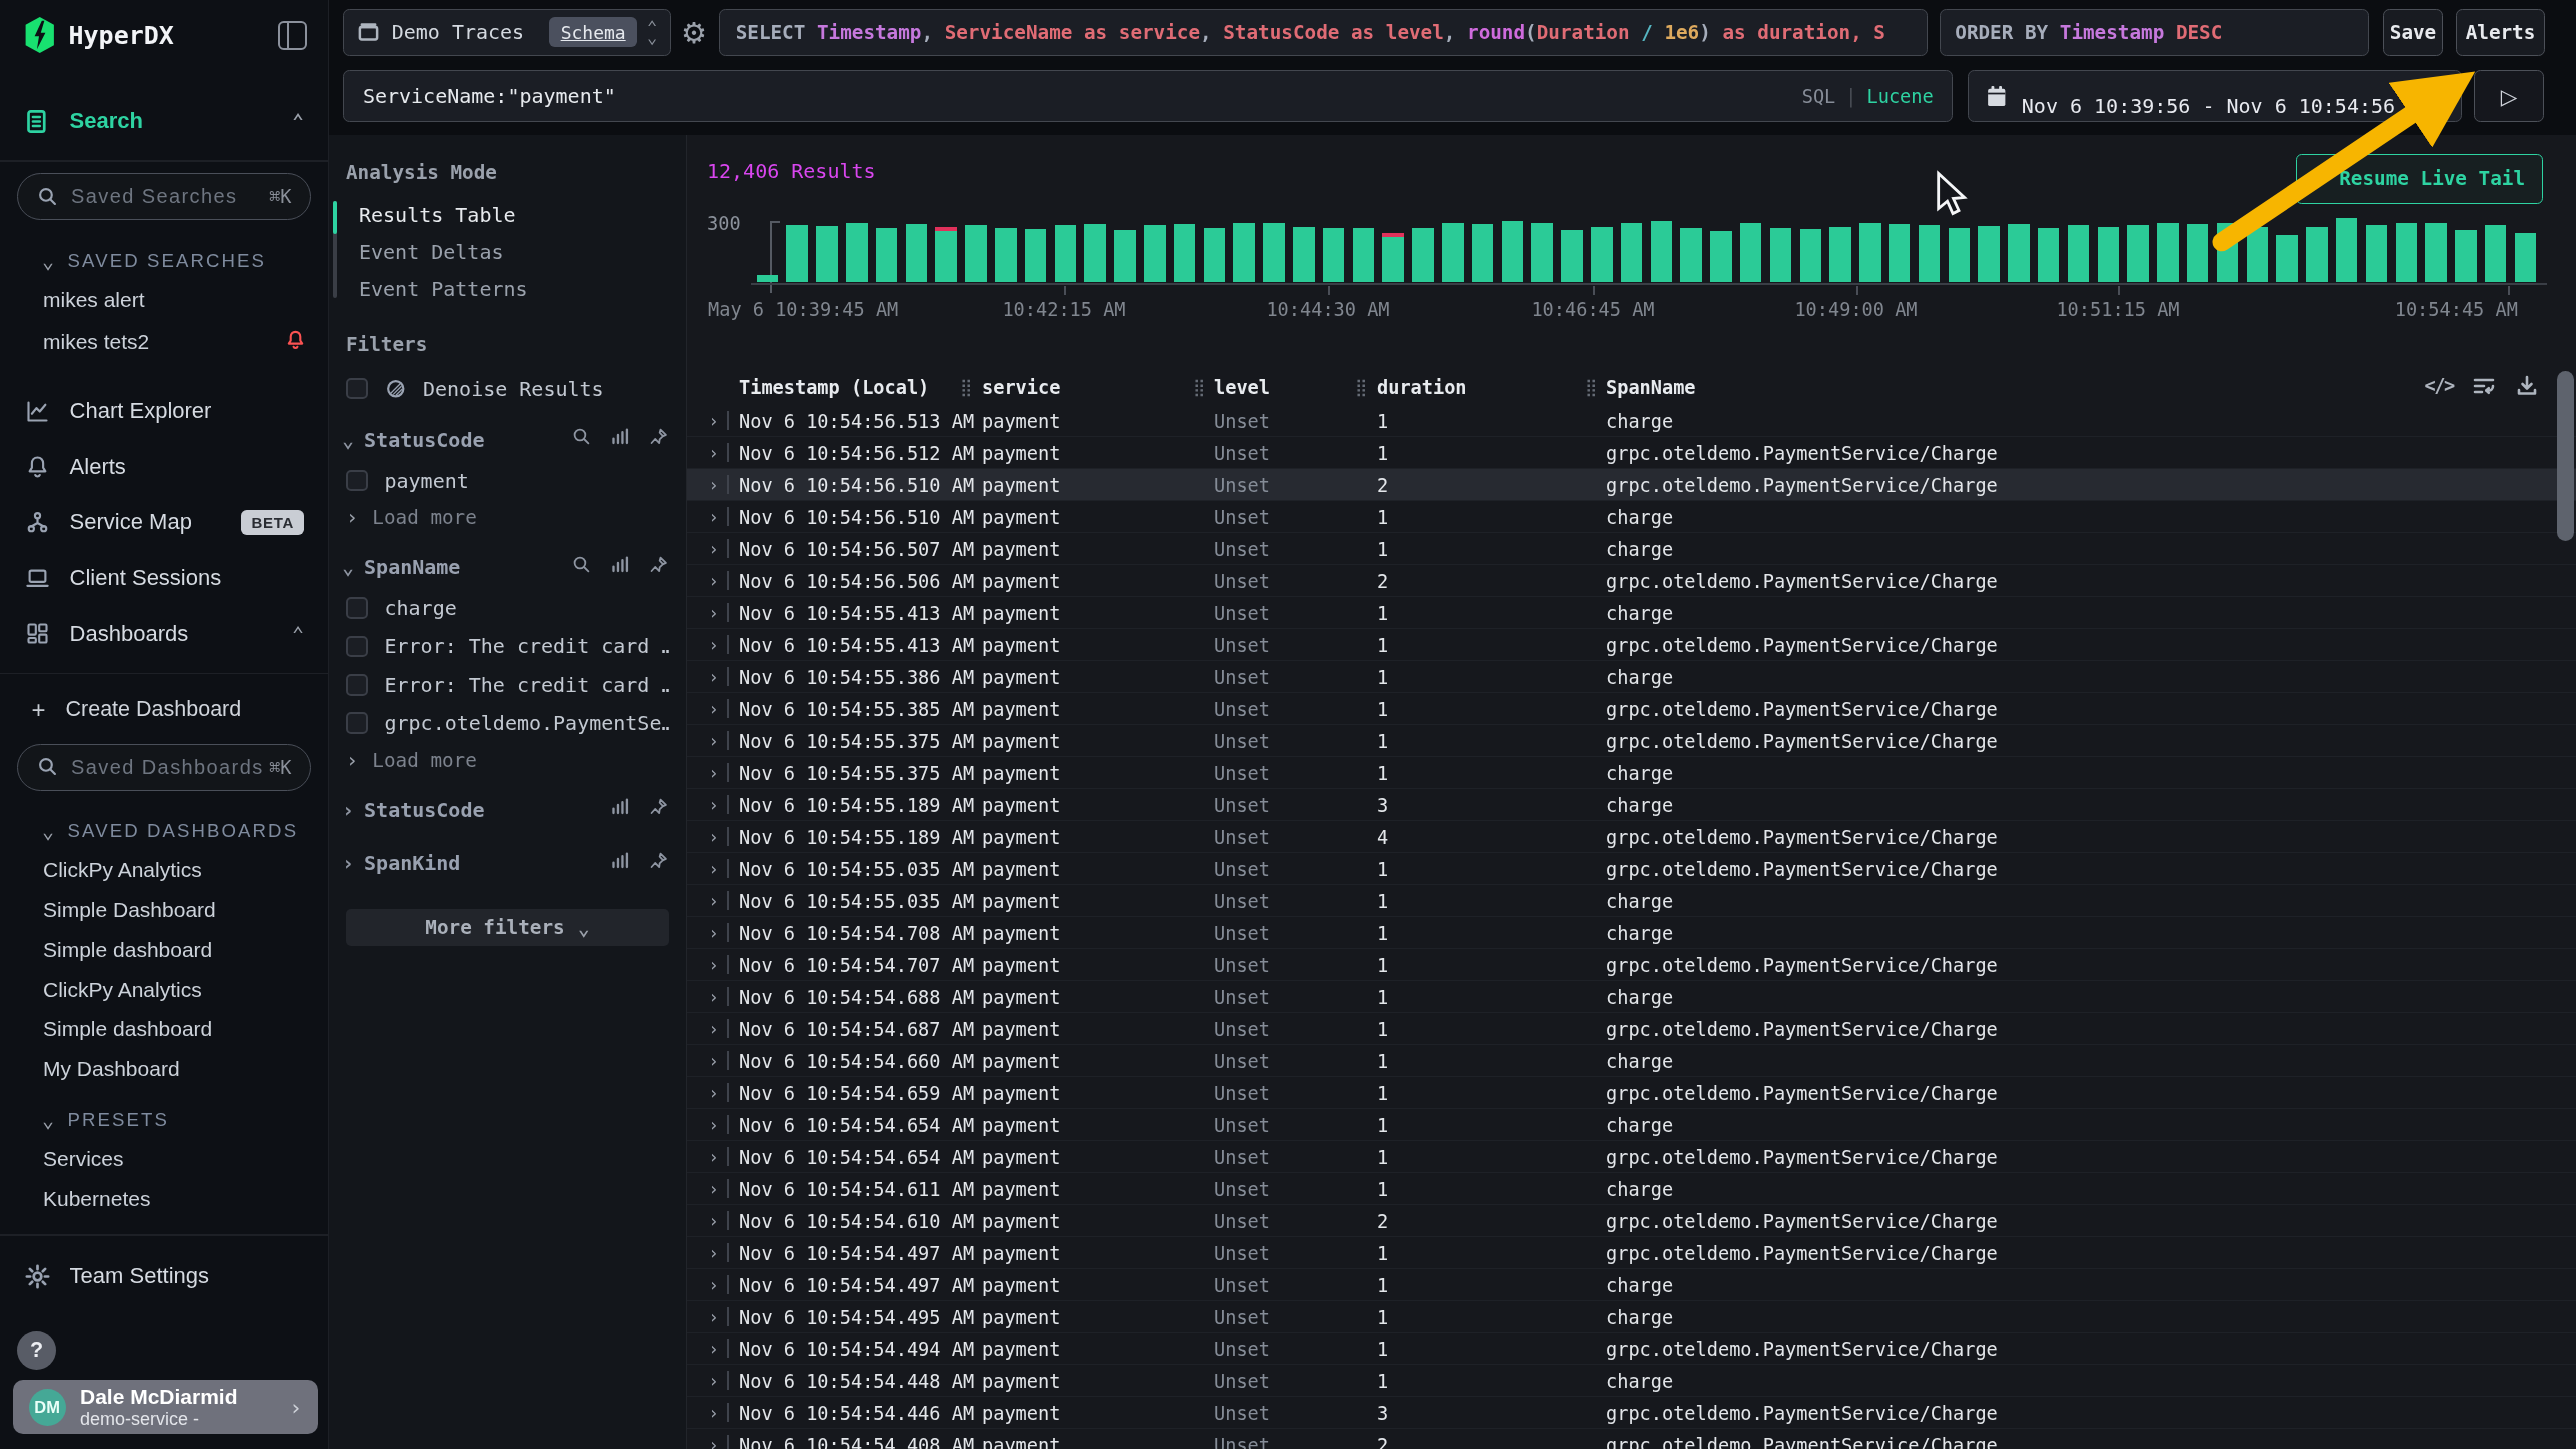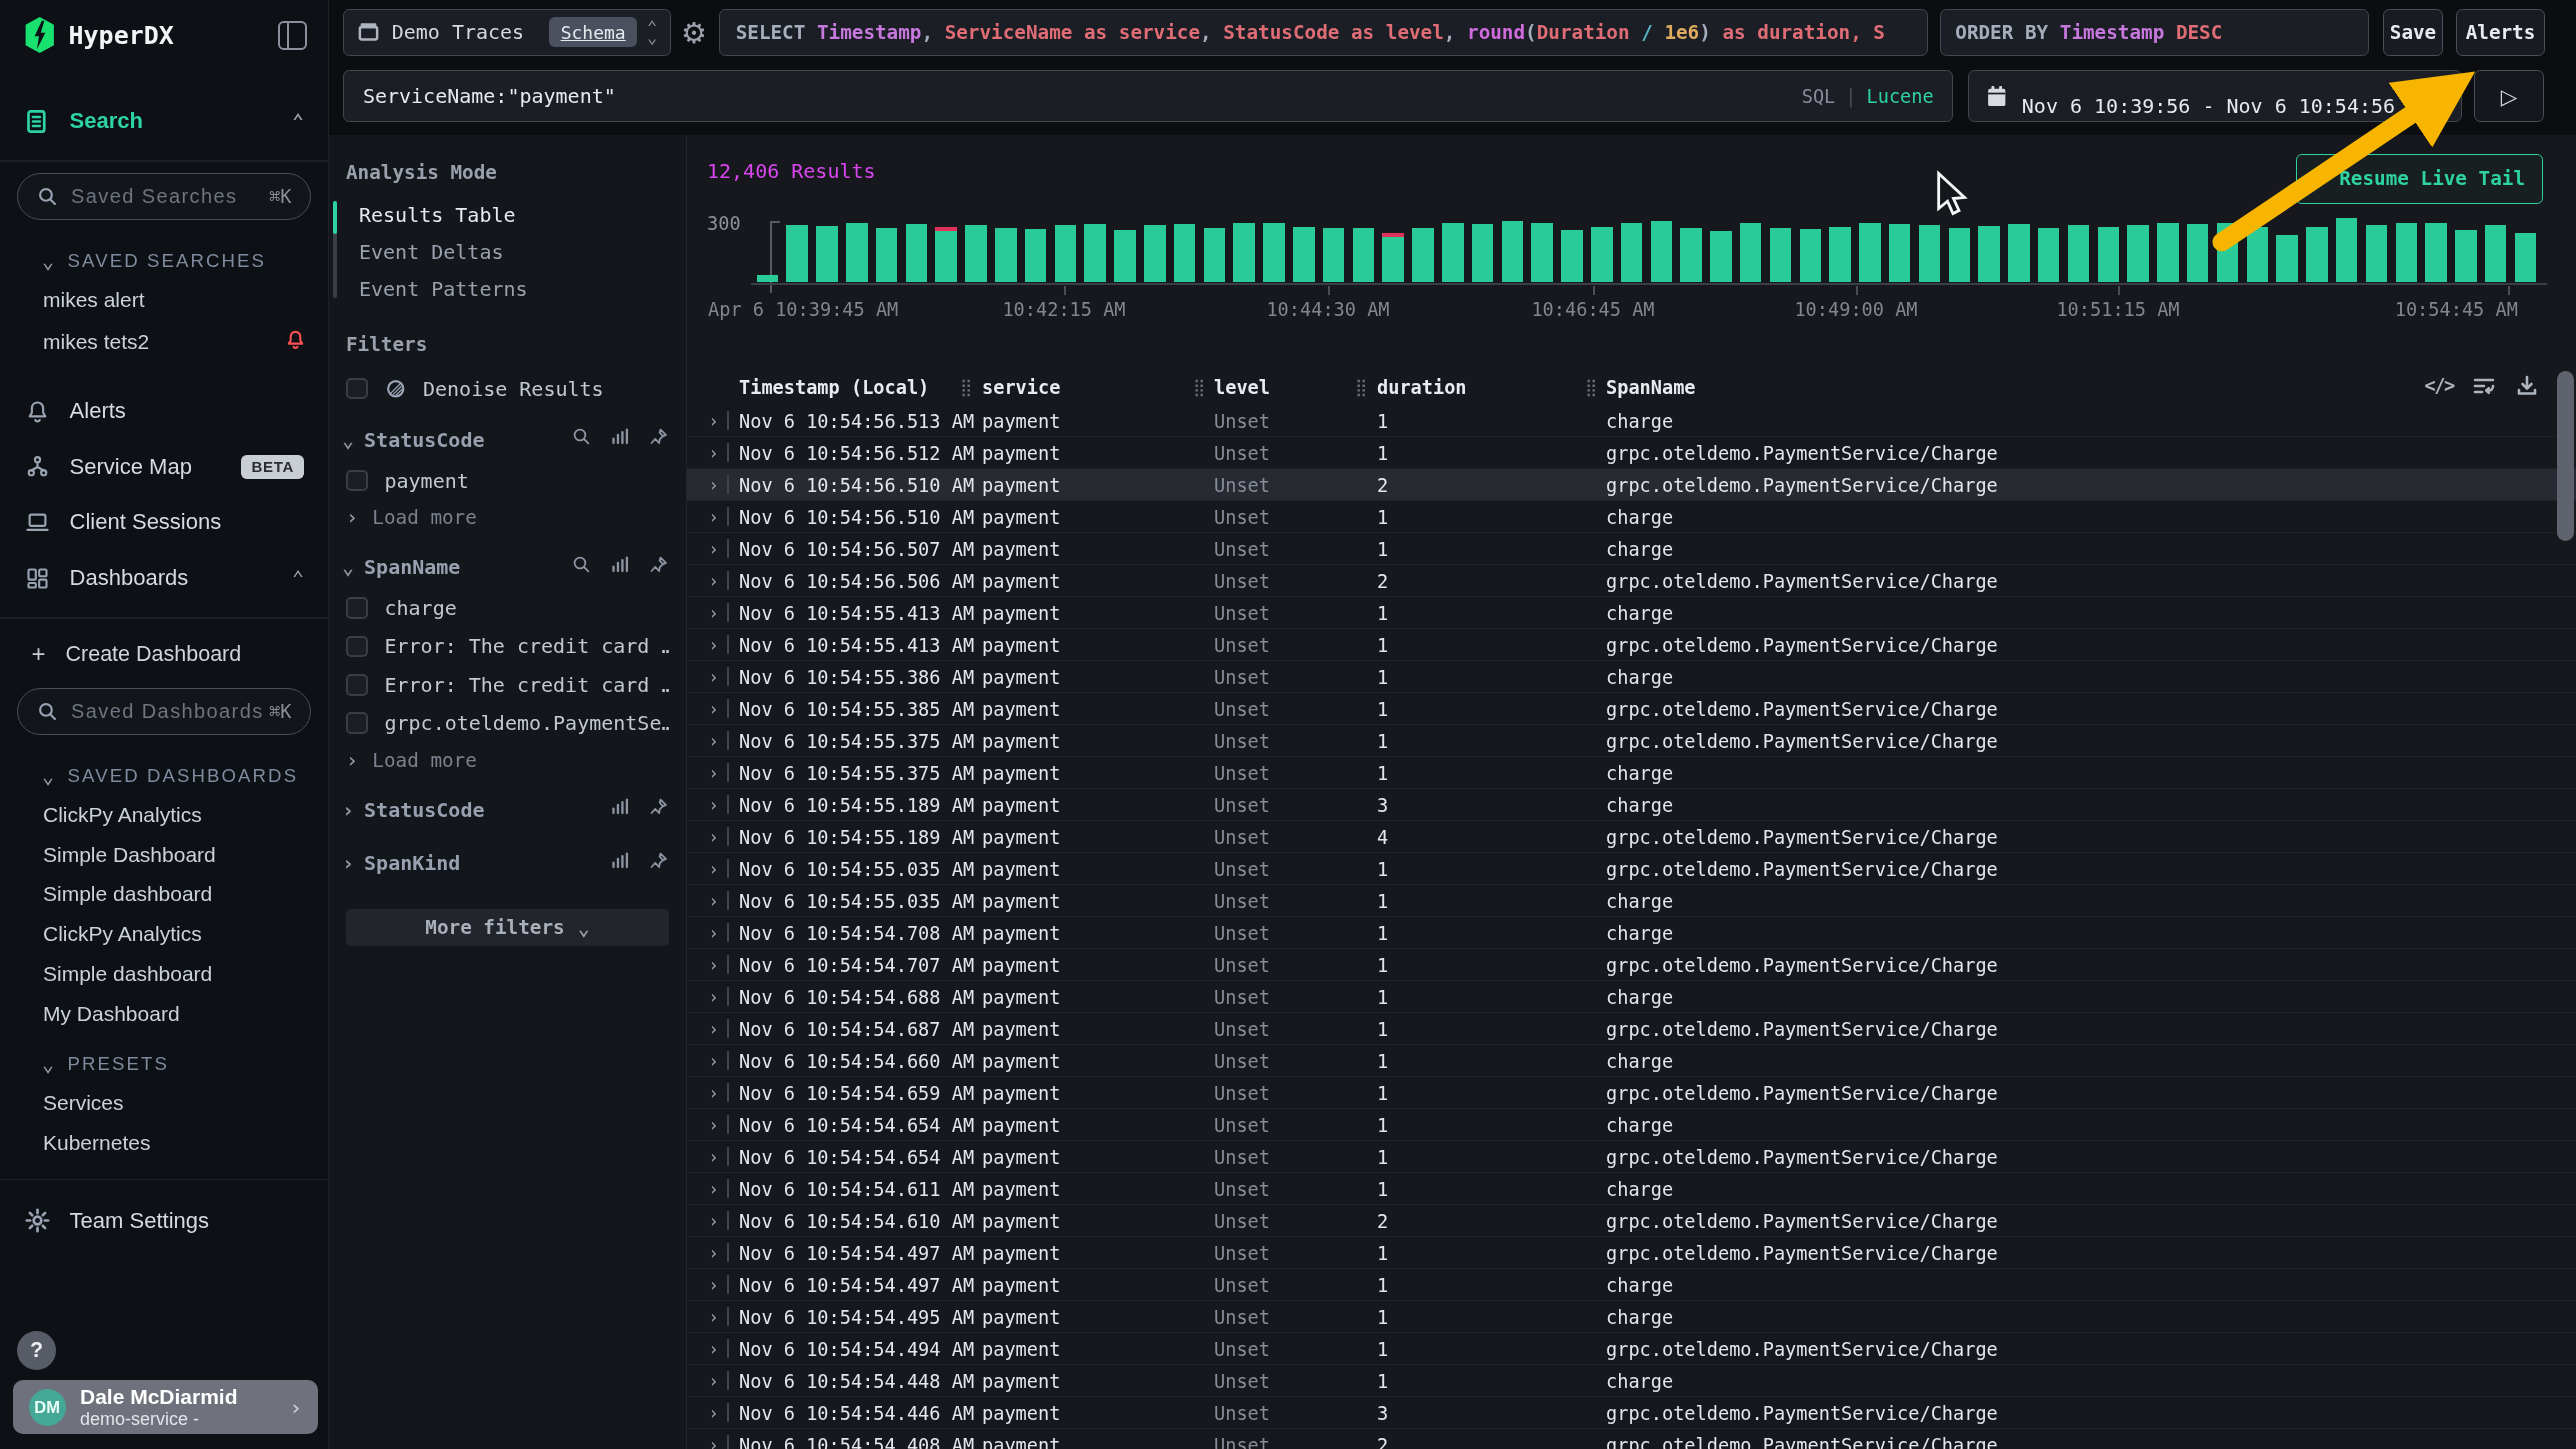--- a/index.html
+++ b/index.html
@@ -185,20 +185,27 @@
               <path d="M12 4c-3.2 0-5 2.4-5 5.2V13l-2 3.3h14L17 13V9.2C17 6.4 15.2 4 12 4z"></path>
               <path d="M10 19.6a2.2 2.2 0 0 0 4 0"></path>
             </svg></span>
         </div>
       </div>
 
     <div style="height:20px"></div>
     <div id="sidebar-nav">
         <div class="nav-row">
           <span class="nicon"><svg width="27" height="27" viewBox="0 0 24 24" fill="none" stroke="#9aa3b2" stroke-width="1.9" stroke-linecap="round" stroke-linejoin="round">
+              <path d="M4 4v16h16"></path>
+              <path d="M7 14l4-5 3 3 5-6"></path>
+            </svg></span>
+          <span class="lbl">Chart Explorer</span>
+        </div>
+        <div class="nav-row">
+          <span class="nicon"><svg width="27" height="27" viewBox="0 0 24 24" fill="none" stroke="#9aa3b2" stroke-width="1.9" stroke-linecap="round" stroke-linejoin="round">
               <path d="M12 4c-3.2 0-5 2.4-5 5.2V13l-2 3.3h14L17 13V9.2C17 6.4 15.2 4 12 4z"></path>
               <path d="M10 19.6a2.2 2.2 0 0 0 4 0"></path>
             </svg></span>
           <span class="lbl">Alerts</span>
         </div>
         <div class="nav-row">
           <span class="nicon"><svg width="27" height="27" viewBox="0 0 24 24" fill="none" stroke="#9aa3b2" stroke-width="1.9" stroke-linecap="round" stroke-linejoin="round">
               <circle cx="12" cy="6" r="2.3"></circle>
               <circle cx="6.5" cy="17.5" r="2.3"></circle>
               <circle cx="17.5" cy="17.5" r="2.3"></circle>
@@ -670,21 +677,21 @@
       <div class="baseline"></div>
       <div id="chart-ticks">
           <div class="xt" style="left: 313px;"></div>
           <div class="xt" style="left: 577px;"></div>
           <div class="xt" style="left: 842px;"></div>
           <div class="xt" style="left: 1105px;"></div>
           <div class="xt" style="left: 1367px;"></div>
           <div class="xt" style="left: 1757px;"></div>
         </div>
       <div id="chart-xlabels">
-          <div class="xlab" style="left: -43px;">Apr 6 10:39:45 AM</div>
+          <div class="xlab" style="left: -43px;">May 6 10:39:45 AM</div>
           <div class="xlab" style="left: 313px; transform: translateX(-50%);">10:42:15 AM</div>
           <div class="xlab" style="left: 577px; transform: translateX(-50%);">10:44:30 AM</div>
           <div class="xlab" style="left: 842px; transform: translateX(-50%);">10:46:45 AM</div>
           <div class="xlab" style="left: 1105px; transform: translateX(-50%);">10:49:00 AM</div>
           <div class="xlab" style="left: 1367px; transform: translateX(-50%);">10:51:15 AM</div>
           <div class="xlab" style="left: 1757px; transform: translateX(-92%);">10:54:45 AM</div>
         </div>
     </div>
 
     <div class="thead">

